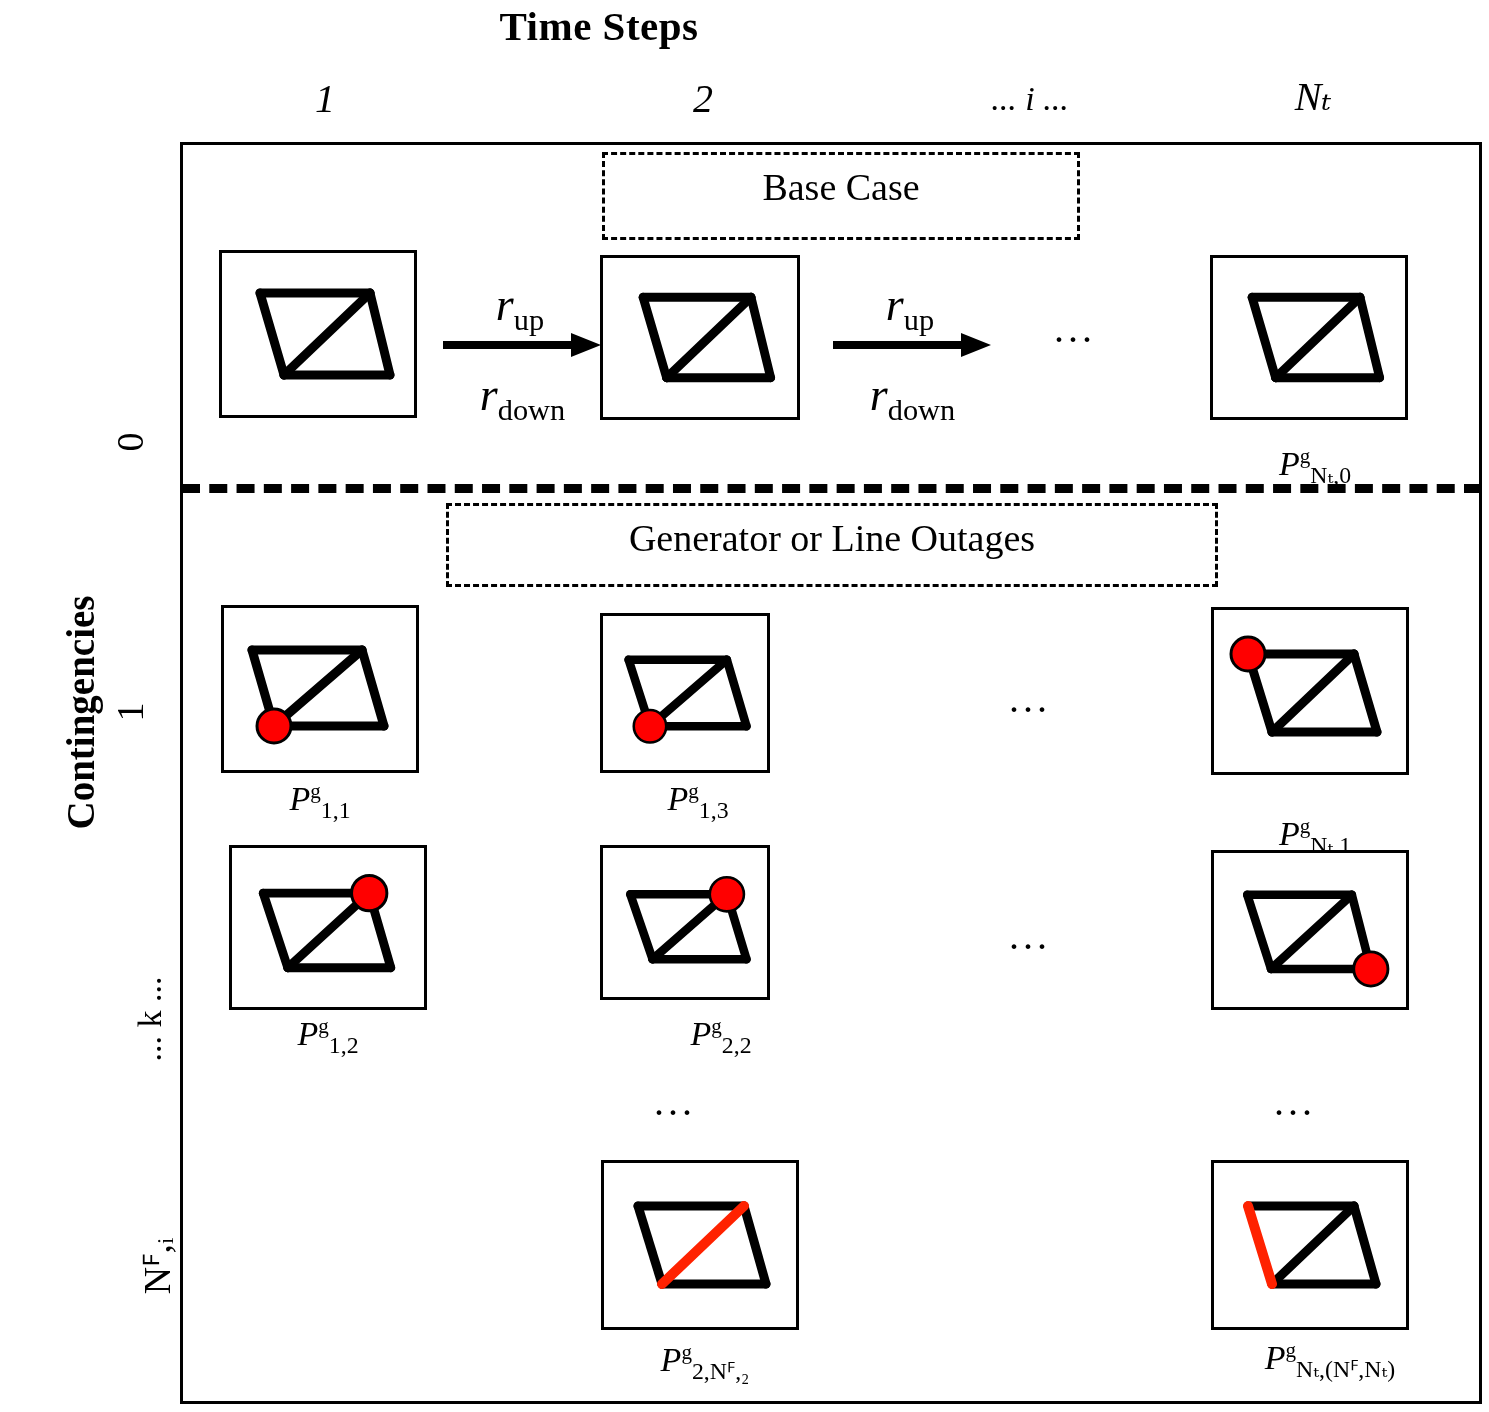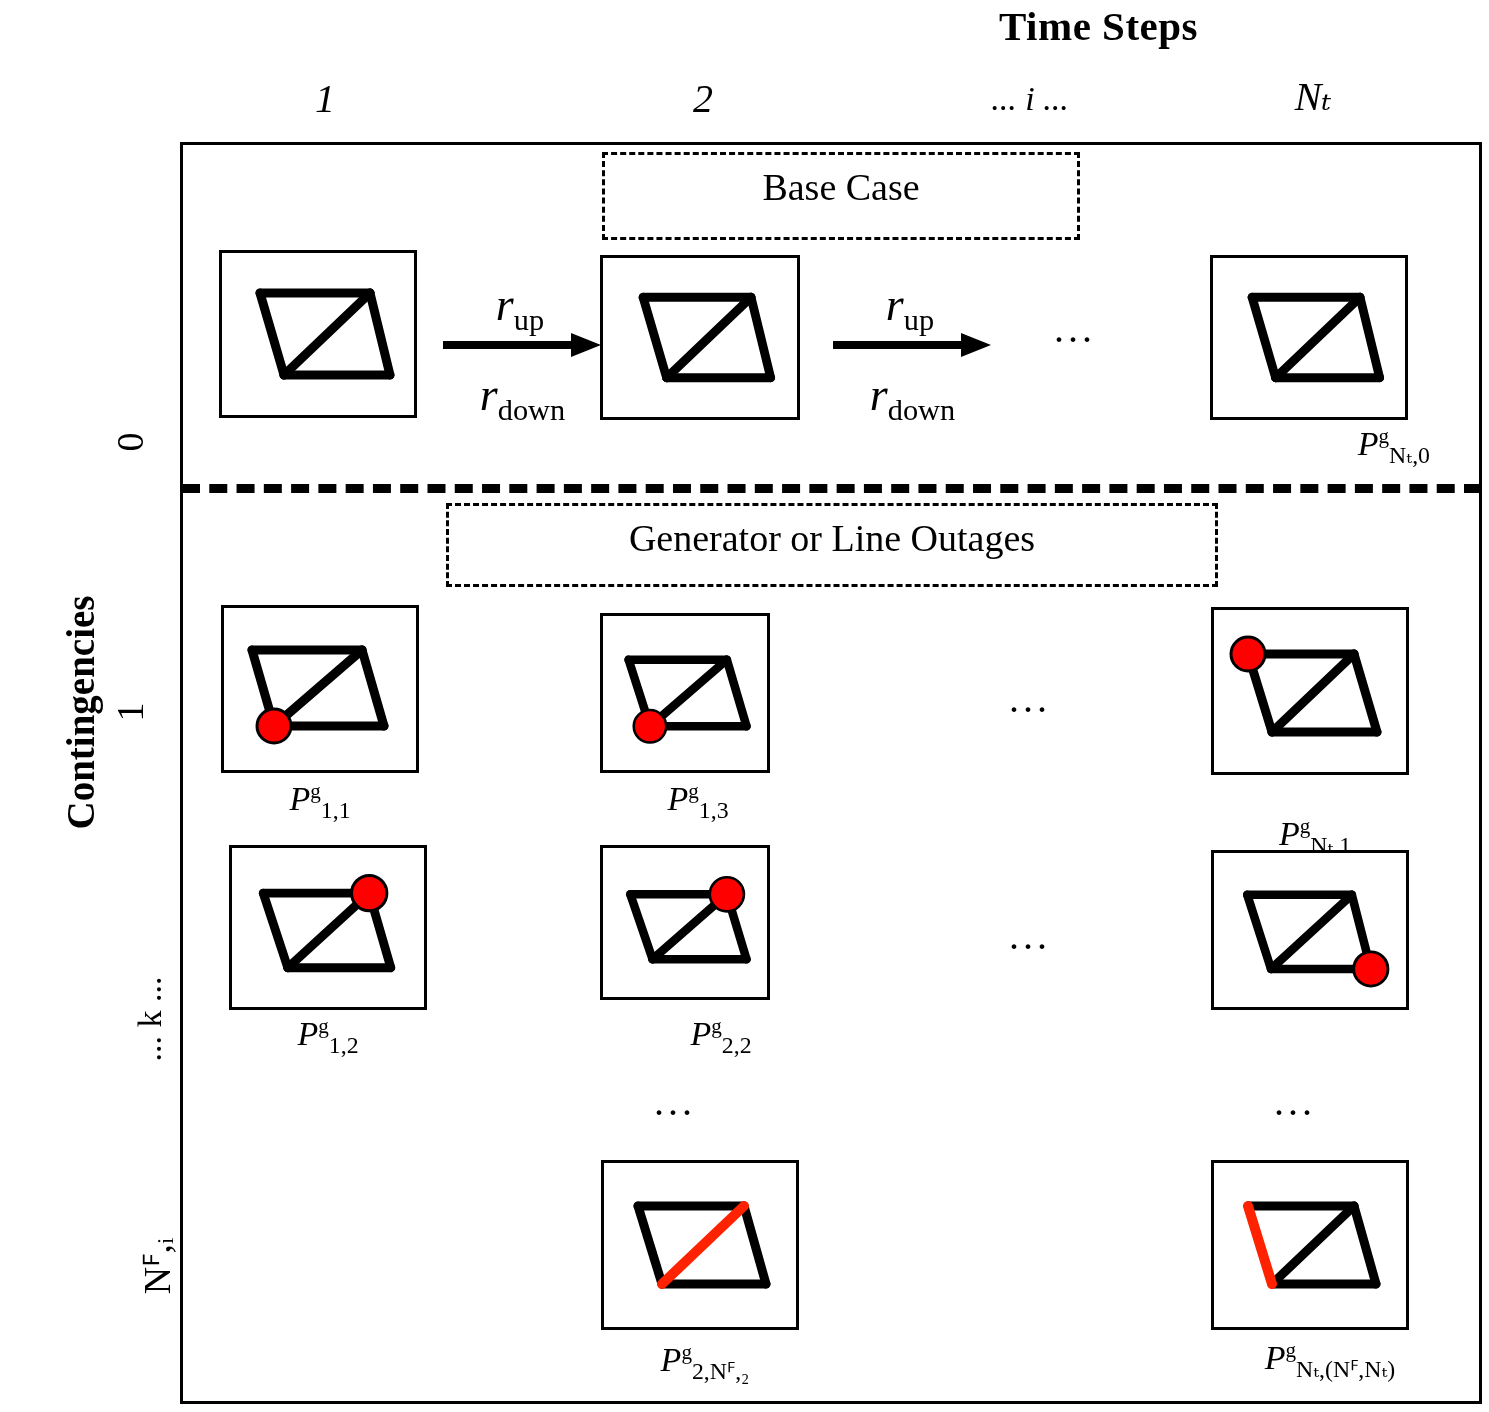--- a/index.html
+++ b/index.html
@@ -16,21 +16,21 @@
     width: 1489px;
     height: 1412px;
     overflow: hidden;
     background: #ffffff;
   }
   .abs { position: absolute; }
 
   
   #title-time-steps {
     left: 0; top: 2px; width: 1198px;
-    text-align: right;
+    text-align: center;
     font-weight: bold;
     font-size: 41px;
     letter-spacing: 0.5px;
   }
   #title-contingencies {
     left: -180px; top: 690px;
     width: 520px;
     text-align: center;
     font-weight: bold;
     font-size: 39px;
@@ -203,21 +203,21 @@
     <svg width="192" height="159" viewBox="0 0 192 162">
       <g stroke="#000" stroke-width="9" fill="none" stroke-linecap="round">
         <line x1="38" y1="40" x2="148" y2="40"></line>
         <line x1="38" y1="40" x2="62" y2="122"></line>
         <line x1="148" y1="40" x2="168" y2="122"></line>
         <line x1="62" y1="122" x2="168" y2="122"></line>
         <line x1="62" y1="122" x2="148" y2="40"></line>
       </g>
     </svg>
   </div>
-  <div class="abs cell-label" style="left:1200px; top:424px; width:230px;text-align:right;">
+  <div class="abs cell-label" style="left:1200px; top:444px; width:230px;">
     <i>P</i><span class="sup">g</span><span class="sub">Nₜ,0</span>
   </div>
 
   <div class="abs net-cell" style="left:221px; top:605px; width:198px; height:168px;">
     <svg width="192" height="162" viewBox="0 0 192 162">
       <g stroke="#000" stroke-width="9" fill="none" stroke-linecap="round">
         <line x1="28" y1="42" x2="138" y2="42"></line>
         <line x1="28" y1="42" x2="50" y2="118"></line>
         <line x1="138" y1="42" x2="160" y2="118"></line>
         <line x1="50" y1="118" x2="160" y2="118"></line>

